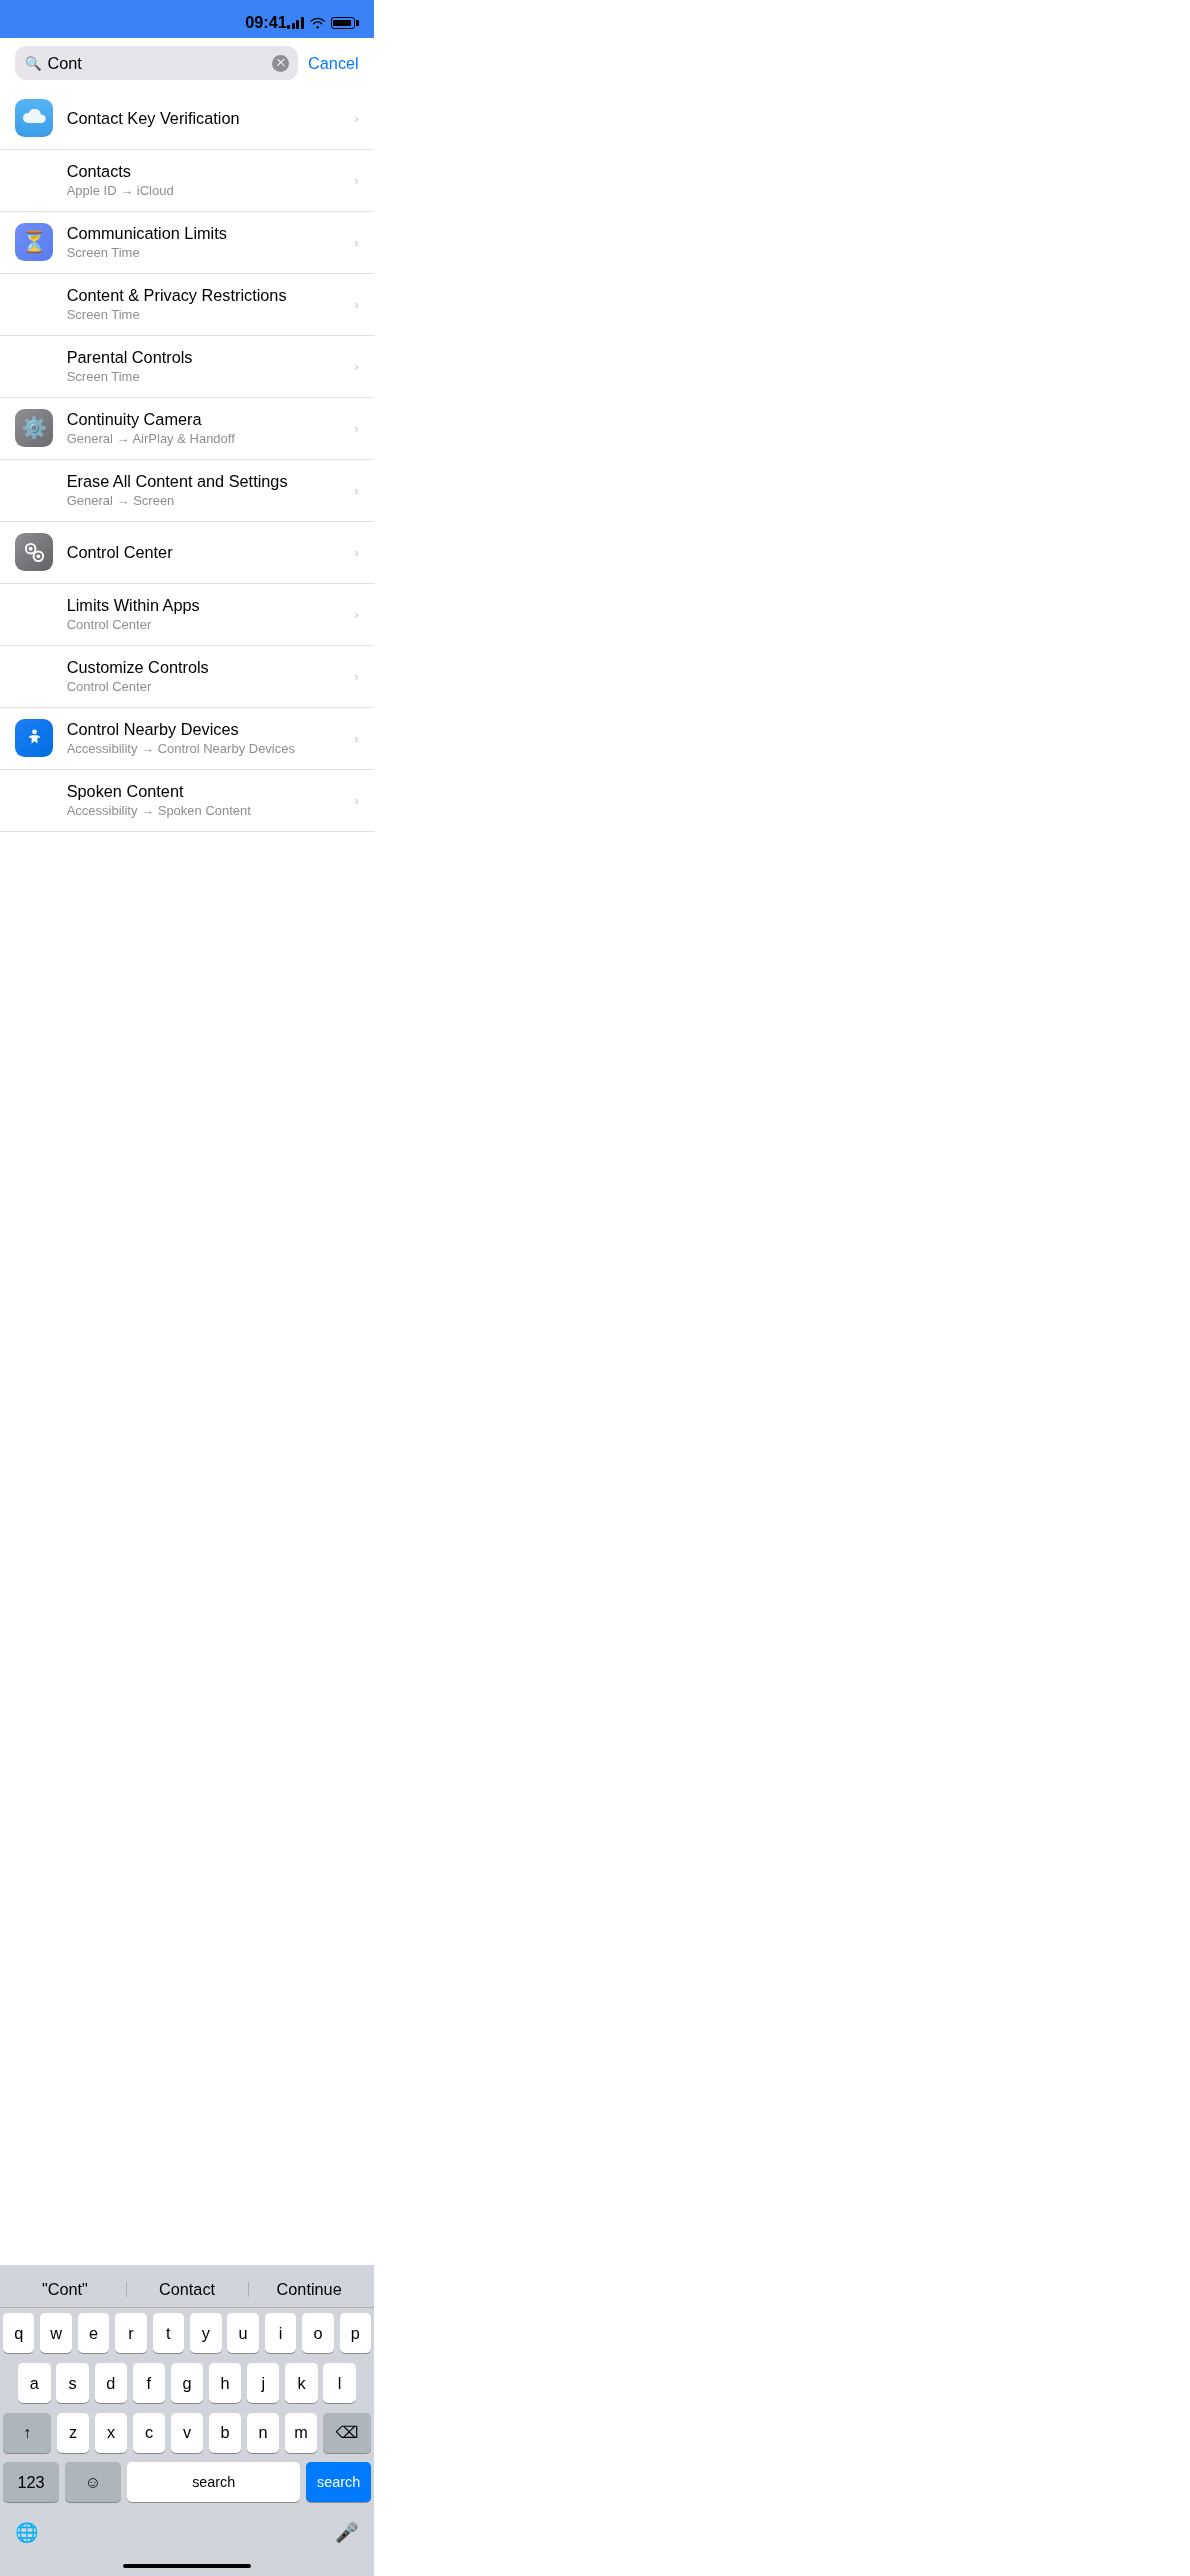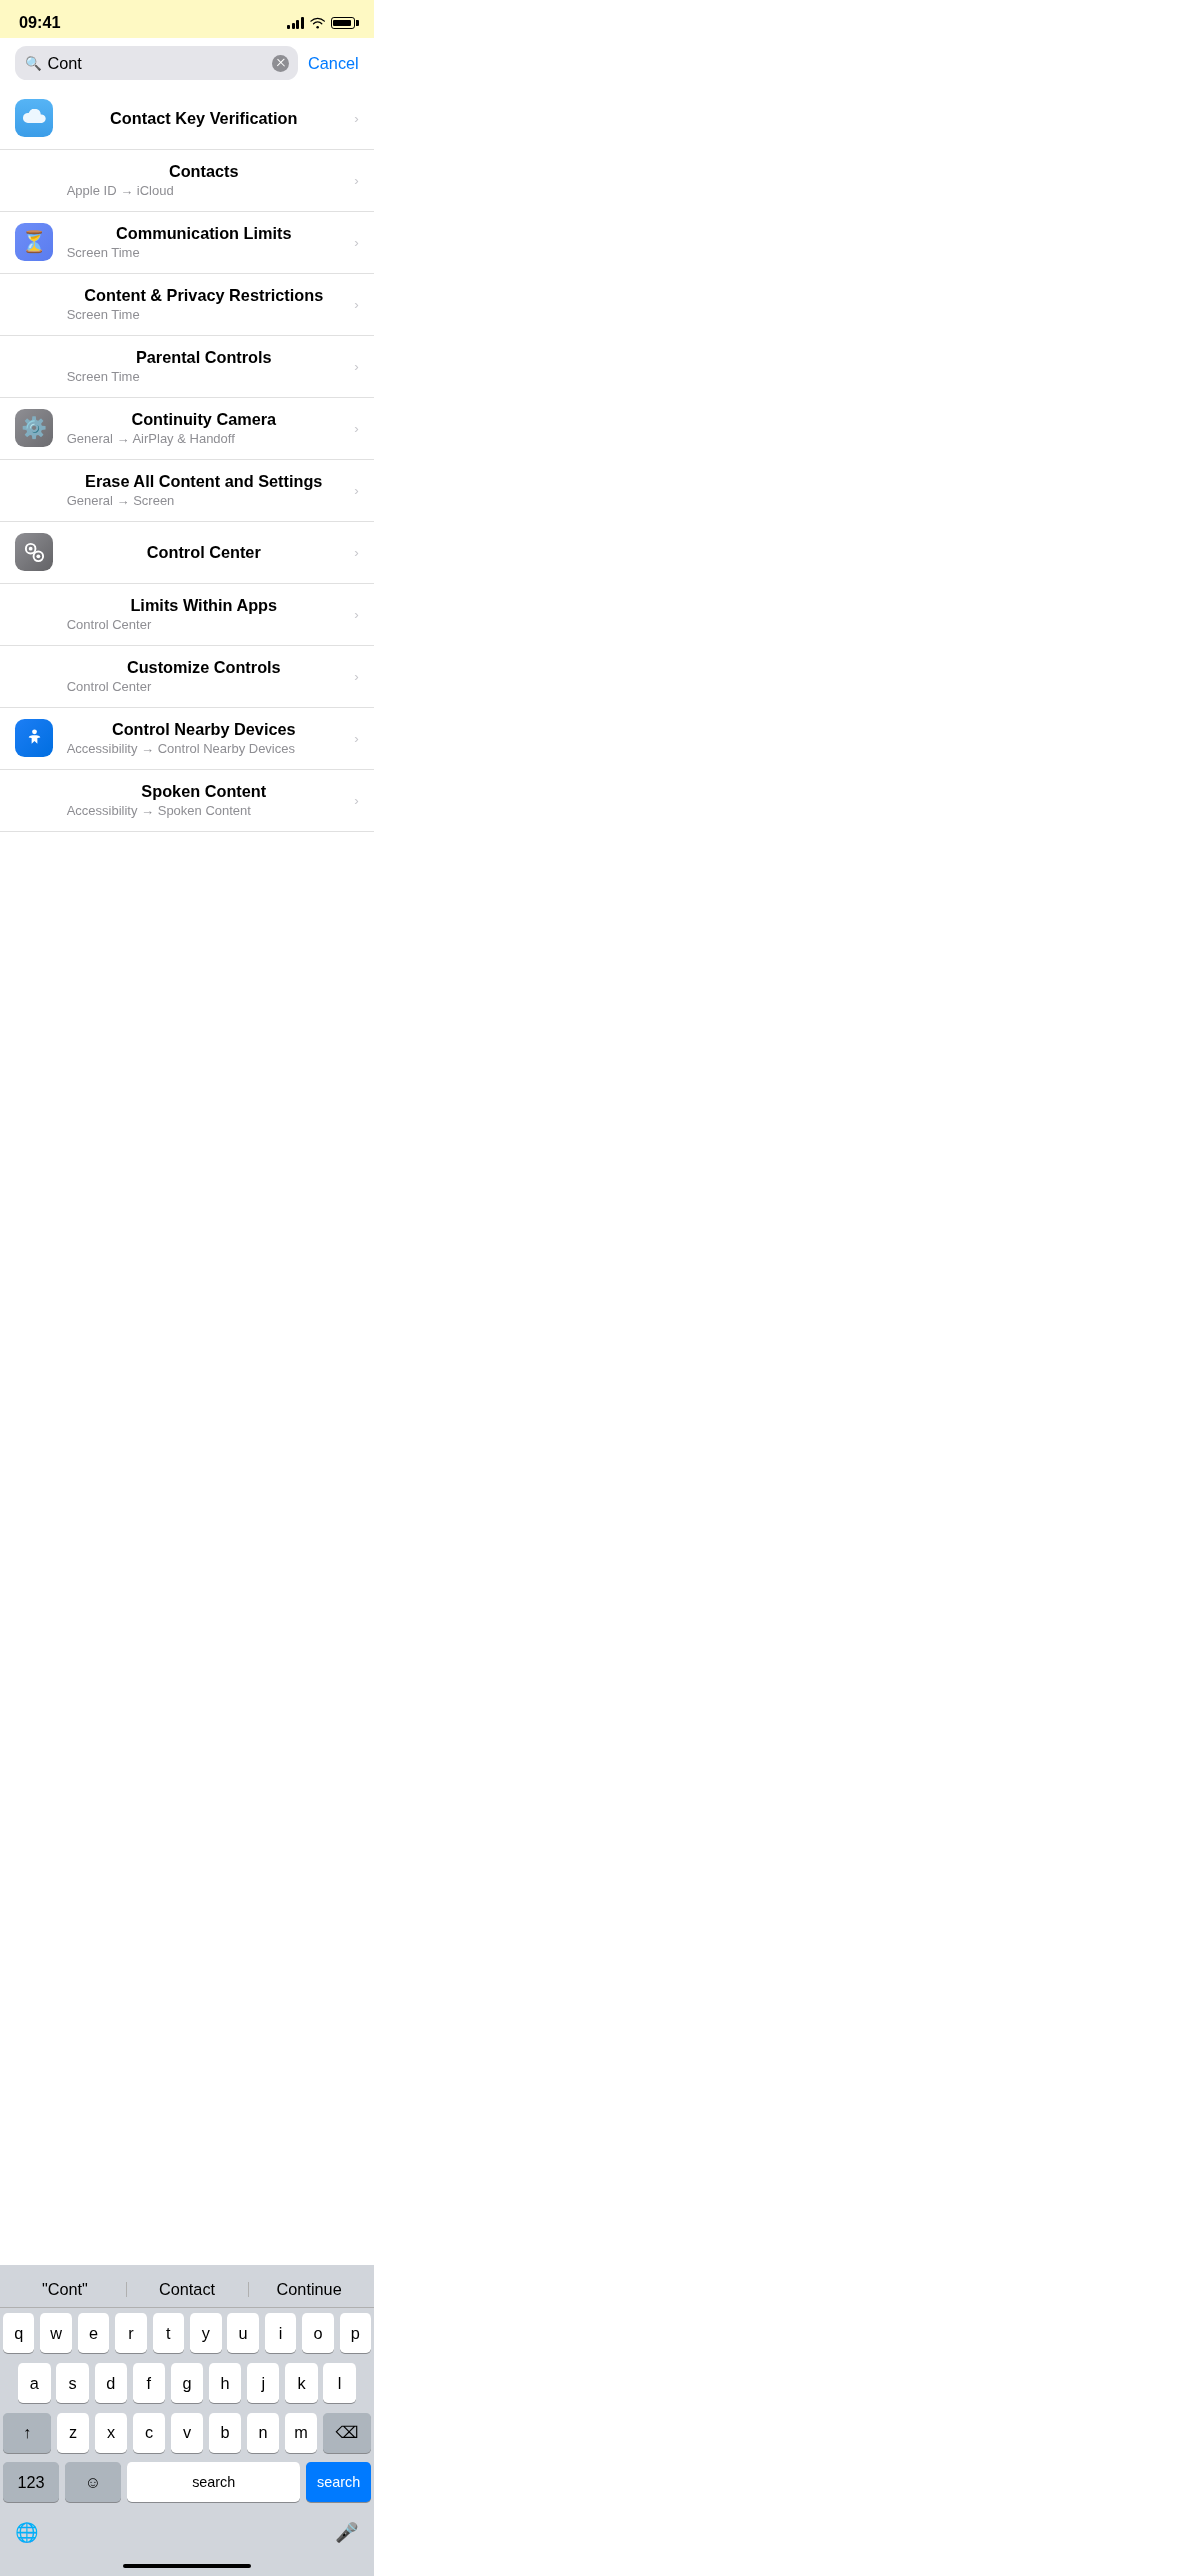--- a/index.html
+++ b/index.html
@@ -9,24 +9,24 @@
       width: 374px;
       min-height: 809px;
       font-family: -apple-system, 'SF Pro Text', 'Helvetica Neue', sans-serif;
       background: #fff;
       overflow-x: hidden;
     }
 
     
     .status-bar {
       display: flex;
-      justify-content: space-between;
+      justify-content: flex-end;
       align-items: center;
       padding: 13.4px 19px 5.8px;
-      background: #fef9c3;
+      background: #3b82f6;
     }
     .status-time {
       font-size: 16.3px;
       font-weight: 600;
       color: #000;
     }
     .status-icons {
       display: flex;
       align-items: center;
       gap: 5.8px;
@@ -184,22 +184,21 @@
     }
 
     .result-text {
       display: flex;
       flex-direction: column;
       flex: 1;
     }
     .result-title {
       font-size: 16.3px;
       color: #000;
-      font-weight: 700;
-      text-align: center;
+      font-weight: 400;
     }
     .result-subtitle {
       font-size: 13px;
       color: #8e8e93;
       margin-top: 1.9px;
     }
     .arrow-icon {
       color: #c7c7cc;
       font-size: 13.4px;
     }

